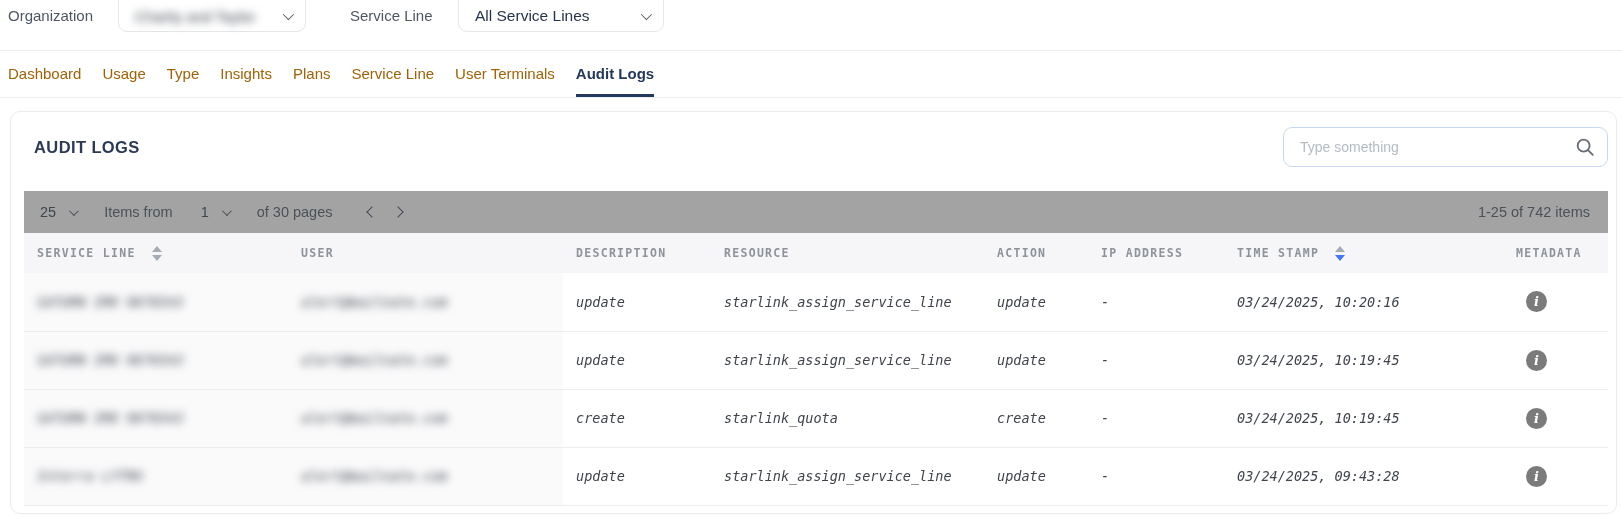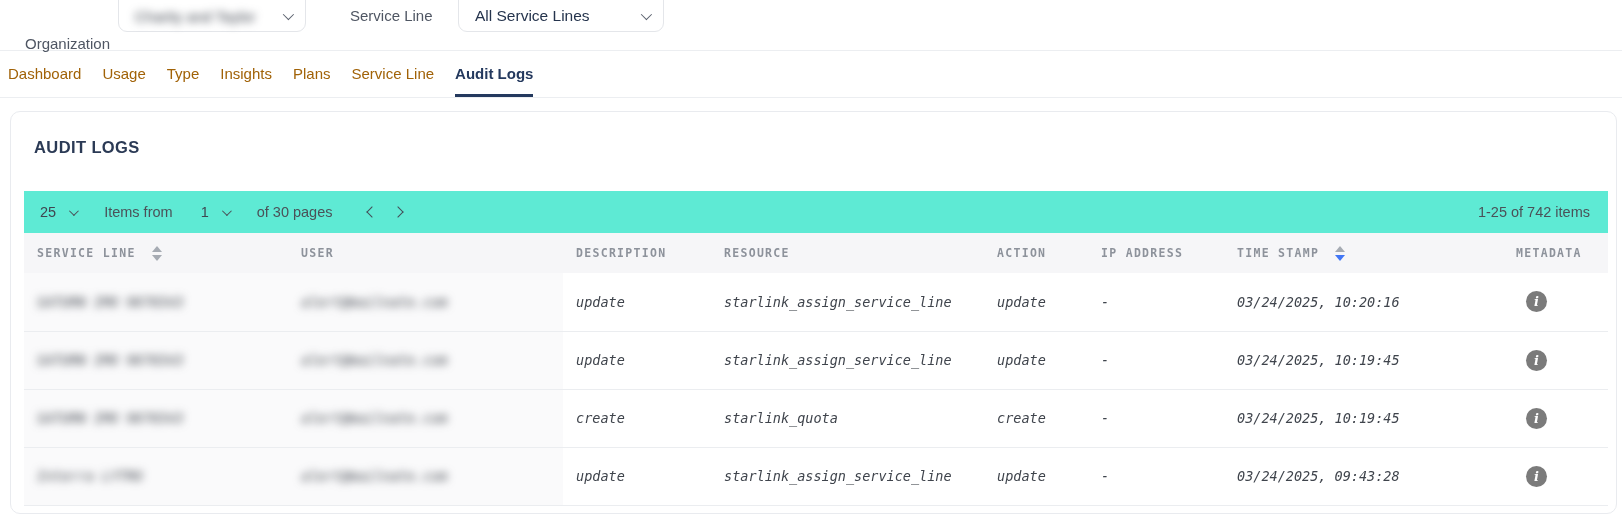--- a/index.html
+++ b/index.html
@@ -2,21 +2,21 @@
 <html><head>
 <meta charset="utf-8">
 <style>
   * { margin:0; padding:0; box-sizing:border-box; }
   html,body { width:1622px; height:522px; overflow:hidden; background:#fff;
     font-family:"Liberation Sans", sans-serif; }
 
   
   .topbar { position:relative; height:33px; overflow:visible; }
   .topbar-label { position:absolute; top:7px; font-size:15px; color:#4f5663; }
-  .org-label { left:25px;margin-top:28px; }
+  .org-label { left:8px; }
   .sl-label { left:350px; }
   .select-box { position:absolute; top:-12px; height:44px; border:1px solid #e4e6ea;
     border-radius:9px; background:#fff; display:flex; align-items:center;
     justify-content:space-between; padding:12px 14px 0 16px; cursor:pointer; }
   .org-select { left:118px; width:188px; }
   .sl-select  { left:458px; width:206px; }
   .sel-value { font-size:15px; color:#3c424c; }
   .sl-select .sel-value { font-weight:400; font-size:15.5px; color:#25344d; }
   .blurred { filter:blur(4px); user-select:none; }
   .chev { width:8px; height:8px; border-right:1.8px solid #5b626e;
@@ -39,21 +39,21 @@
     height:44px; padding-left:10px; }
   .card-title { font-size:16.5px; font-weight:600; letter-spacing:0.4px; color:#2b3a55; }
   .search-wrap { position:relative; width:325px; height:40px; }
   .search-input { width:100%; height:100%; border:1px solid #c7d7f2; border-radius:9px;
     padding:0 44px 0 16px; font-size:14px; color:#3c424c; outline:none;
     font-family:"Liberation Sans", sans-serif; }
   .search-input::placeholder { color:#b4bac4; }
   .search-icon { position:absolute; right:12px; top:9px; cursor:pointer; }
 
   
-  .pagebar { margin-top:22px; height:42px; background:#5eead4; display:flex;
+  .pagebar { margin-top:22px; height:42px; background:#a3a3a3; display:flex;
     align-items:center; padding:0 10px 0 16px; font-size:14.5px; color:#4b5158; }
   .pg-group { display:flex; align-items:center; }
   .pg-select { display:flex; align-items:center; cursor:pointer; color:#3f4650; }
   .pg-select .chev { border-color:#4b5158; width:7px; height:7px; margin-left:13px; }
   .pg-text { margin-left:28px; }
   .pg-page { margin-left:28px; }
   .pg-arrows { display:flex; align-items:center; margin-left:26px; }
   .pg-arrow { width:26px; height:26px; display:flex; align-items:center;
     justify-content:center; cursor:pointer; }
   .chev-l { width:8px; height:8px; border-left:1.8px solid #454c57;
@@ -99,27 +99,37 @@
   </div>
 </div>
 
 <div class="tabs">
   <div class="tab">Dashboard</div>
   <div class="tab">Usage</div>
   <div class="tab">Type</div>
   <div class="tab">Insights</div>
   <div class="tab">Plans</div>
   <div class="tab">Service Line</div>
+  <div class="tab">User Terminals</div>
   <div class="tab active">Audit Logs</div>
 </div>
 
 <div class="card">
 
   <div class="card-head">
     <div class="card-title">AUDIT LOGS</div>
+    <div class="search-wrap">
+      <input class="search-input" type="text" placeholder="Type something" style="">
+      <span class="search-icon">
+        <svg width="22" height="22" viewBox="0 0 24 24" fill="none" stroke="#666c75" stroke-width="2" stroke-linecap="round">
+          <circle cx="10.5" cy="10.5" r="6.5"></circle>
+          <line x1="15.6" y1="15.6" x2="20.5" y2="20.5"></line>
+        </svg>
+      </span>
+    </div>
   </div>
 
   <div class="pagebar">
     <div class="pg-group">
       <div class="pg-select">
         <span>25</span>
         <span class="chev"></span>
       </div>
       <span class="pg-text">Items from</span>
       <div class="pg-select pg-page">

